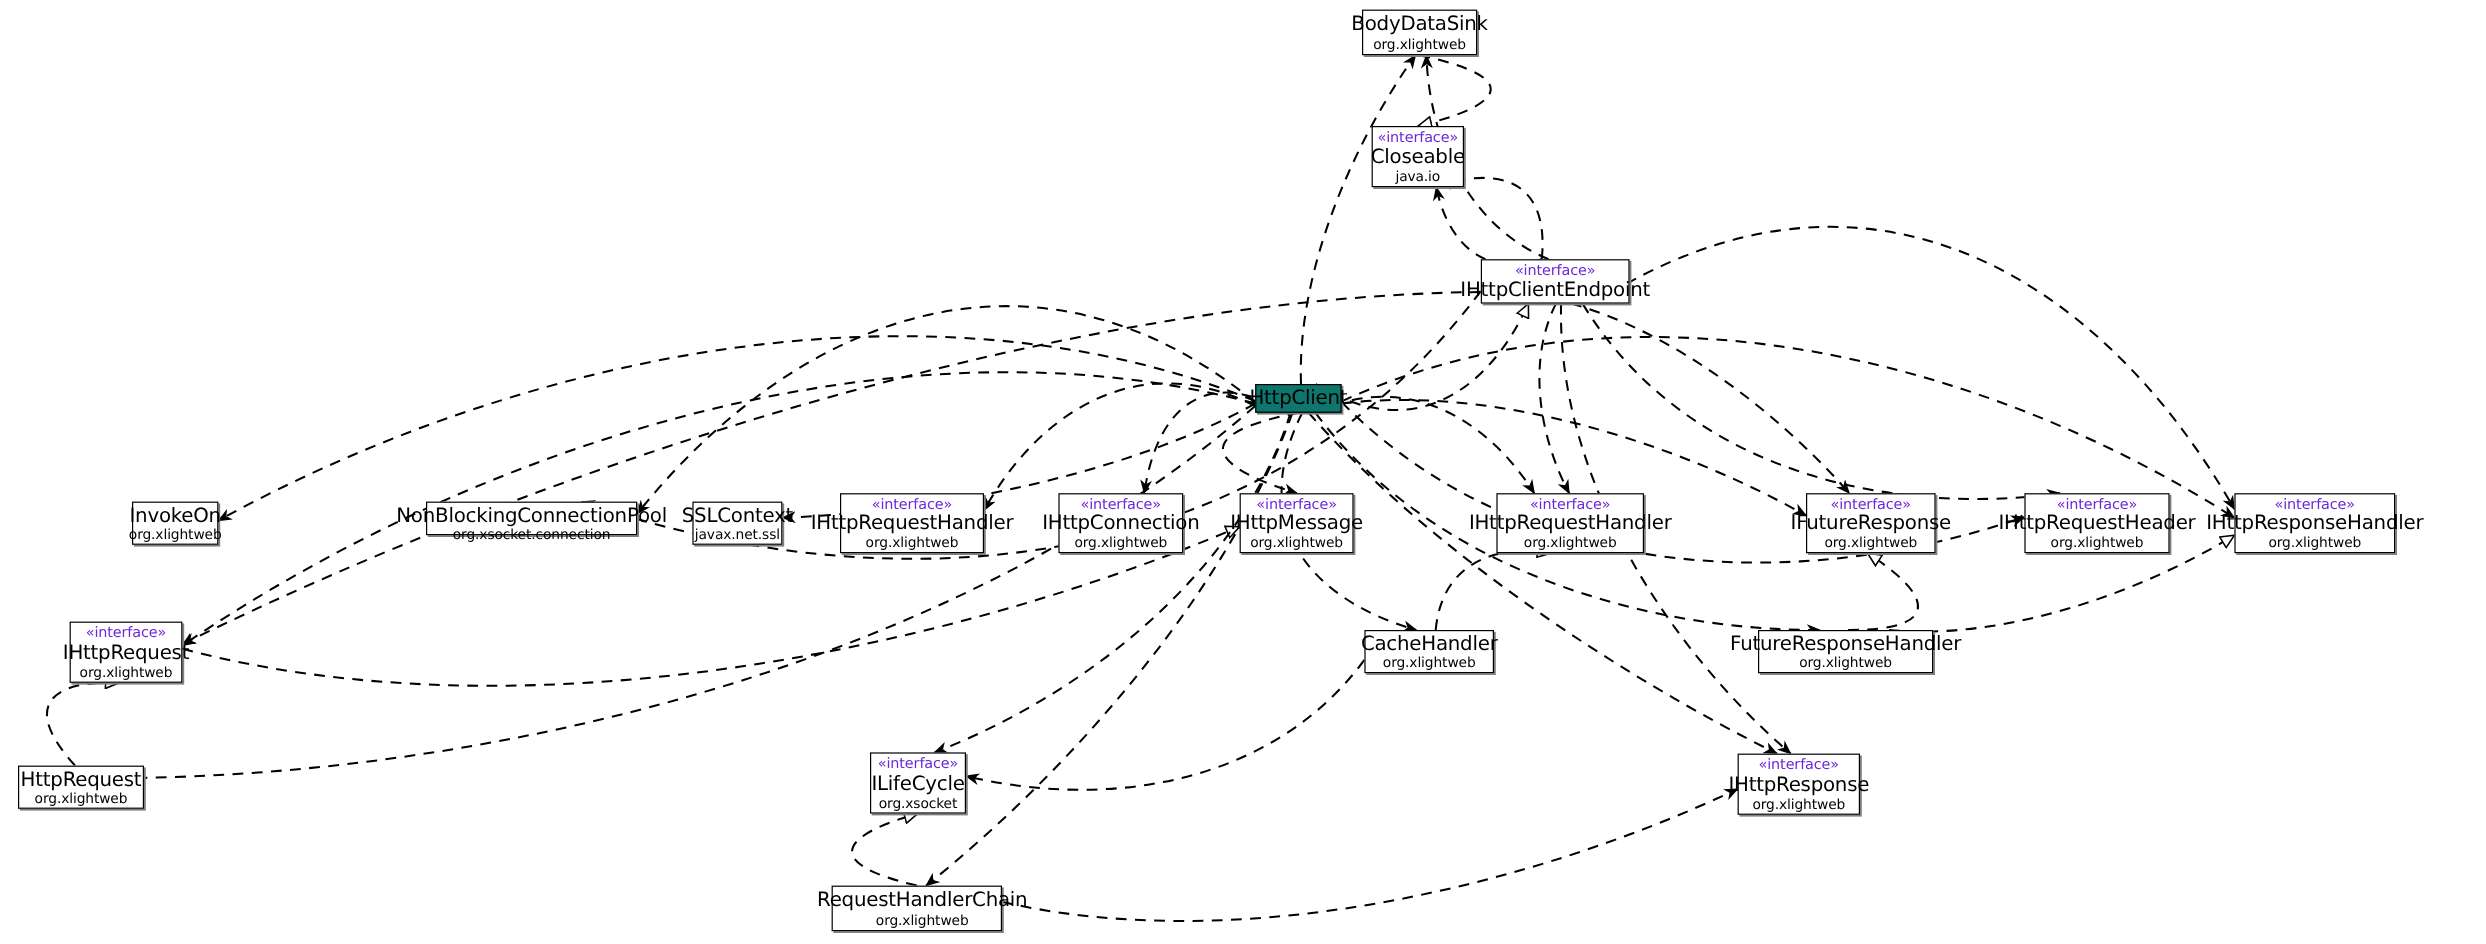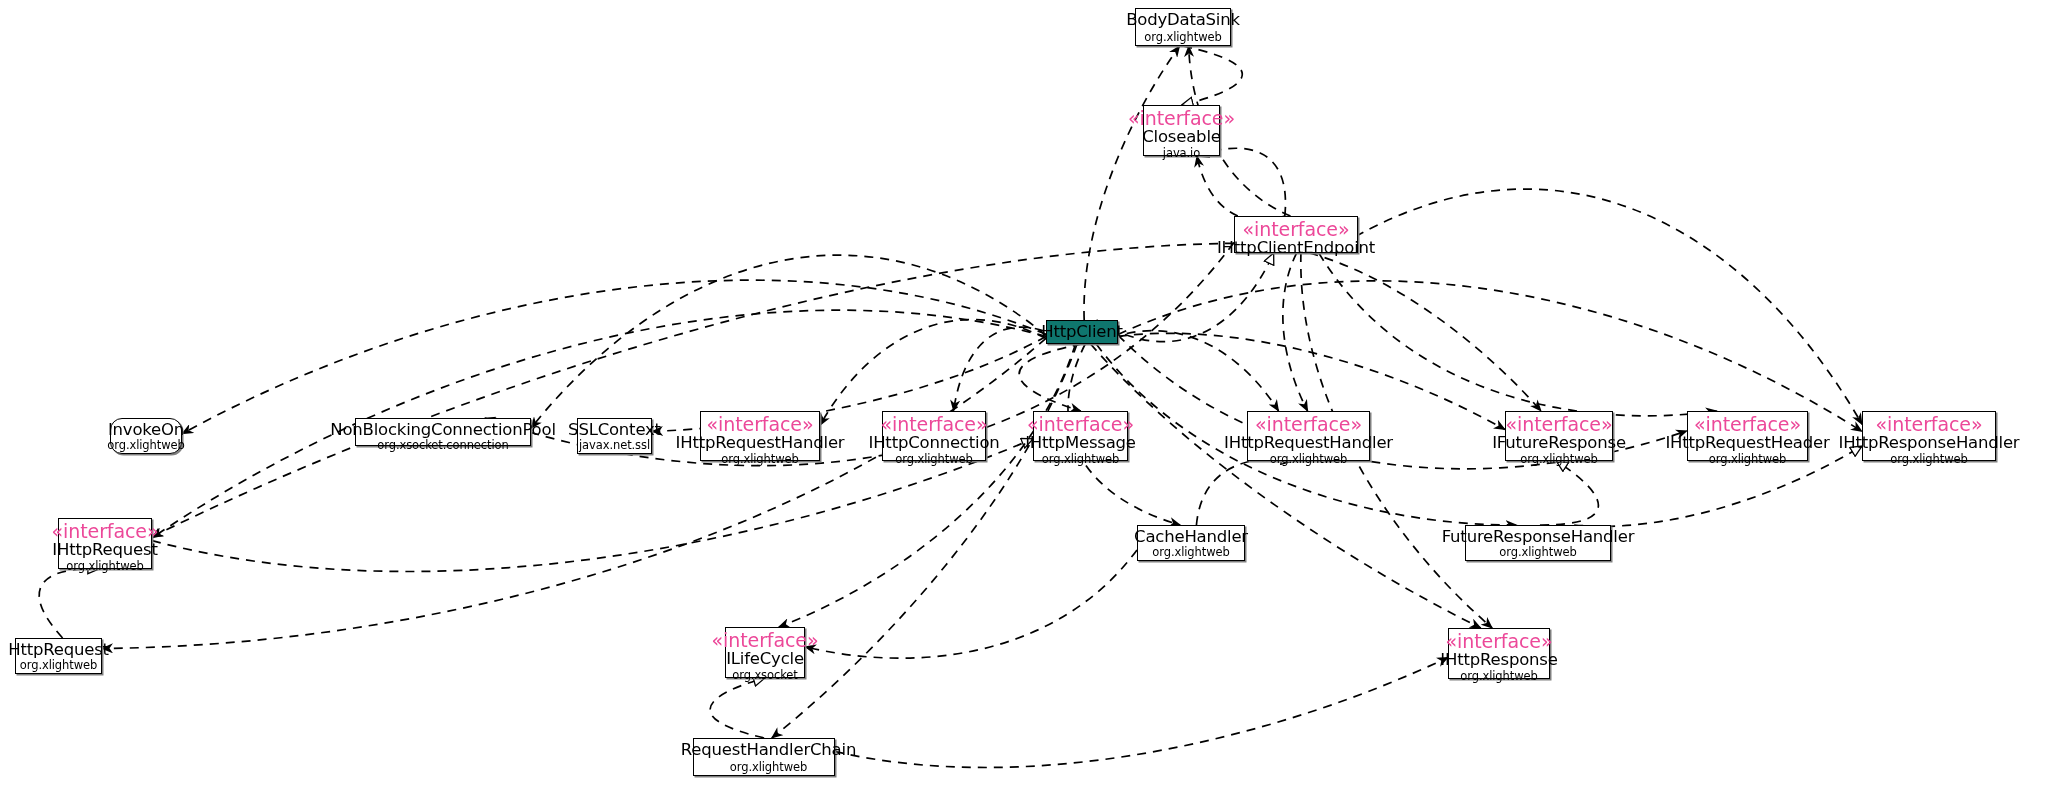--- a/index.html
+++ b/index.html
@@ -32,22 +32,22 @@
     align-items: center;
     justify-content: space-between;
     text-align: center;
     line-height: 1.06;
     padding: 2px 7px;
     box-shadow: 1.5px 1.5px 0 0 #808080;
     white-space: nowrap;
     z-index: 5;
   }
   .node .stereo {
-    font-size: 19px;
-    color: #ec4899;
+    font-size: 12px;
+    color: #6d28d9;
     letter-spacing: -0.1px;
   }
   .node .cname {
     font-size: 16.5px;
     color: #000;
     letter-spacing: -0.2px;
   }
   .node .pkg {
     font-size: 11.5px;
     color: #000;
@@ -122,21 +122,21 @@
         <div class="cname">Closeable</div>
         <div class="pkg">java.io</div>
       </div>
       <div class="node" style="left: 1234px; top: 216px; width: 124px; height: 37px;">
         <div class="stereo">«interface»</div>
         <div class="cname">IHttpClientEndpoint</div>
       </div>
       <div class="node highlight" style="left: 1046px; top: 320px; width: 72px; height: 24px;">
         <div class="cname">HttpClient</div>
       </div>
-      <div class="node" style="left: 110px; top: 418px; width: 72px; height: 36px; border-radius: 12px;">
+      <div class="node" style="left: 110px; top: 418px; width: 72px; height: 36px;">
         <div class="cname">InvokeOn</div>
         <div class="pkg">org.xlightweb</div>
       </div>
       <div class="node" style="left: 355px; top: 418px; width: 176px; height: 28px;">
         <div class="cname">NonBlockingConnectionPool</div>
         <div class="pkg">org.xsocket.connection</div>
       </div>
       <div class="node" style="left: 577px; top: 418px; width: 75px; height: 36px;">
         <div class="cname">SSLContext</div>
         <div class="pkg">javax.net.ssl</div>
@@ -182,21 +182,21 @@
         <div class="pkg">org.xlightweb</div>
       </div>
       <div class="node" style="left: 1137px; top: 525px; width: 108px; height: 36px;">
         <div class="cname">CacheHandler</div>
         <div class="pkg">org.xlightweb</div>
       </div>
       <div class="node" style="left: 1465px; top: 525px; width: 146px; height: 36px;">
         <div class="cname">FutureResponseHandler</div>
         <div class="pkg">org.xlightweb</div>
       </div>
-      <div class="node" style="left: 15px; top: 638px; width: 87px; height: 36px;">
+      <div class="node" style="left: 15px; top: 638px; width: 105px; height: 36px;">
         <div class="cname">HttpRequest</div>
         <div class="pkg">org.xlightweb</div>
       </div>
       <div class="node" style="left: 725px; top: 627px; width: 80px; height: 51px;">
         <div class="stereo">«interface»</div>
         <div class="cname">ILifeCycle</div>
         <div class="pkg">org.xsocket</div>
       </div>
       <div class="node" style="left: 1448px; top: 628px; width: 102px; height: 51px;">
         <div class="stereo">«interface»</div>

